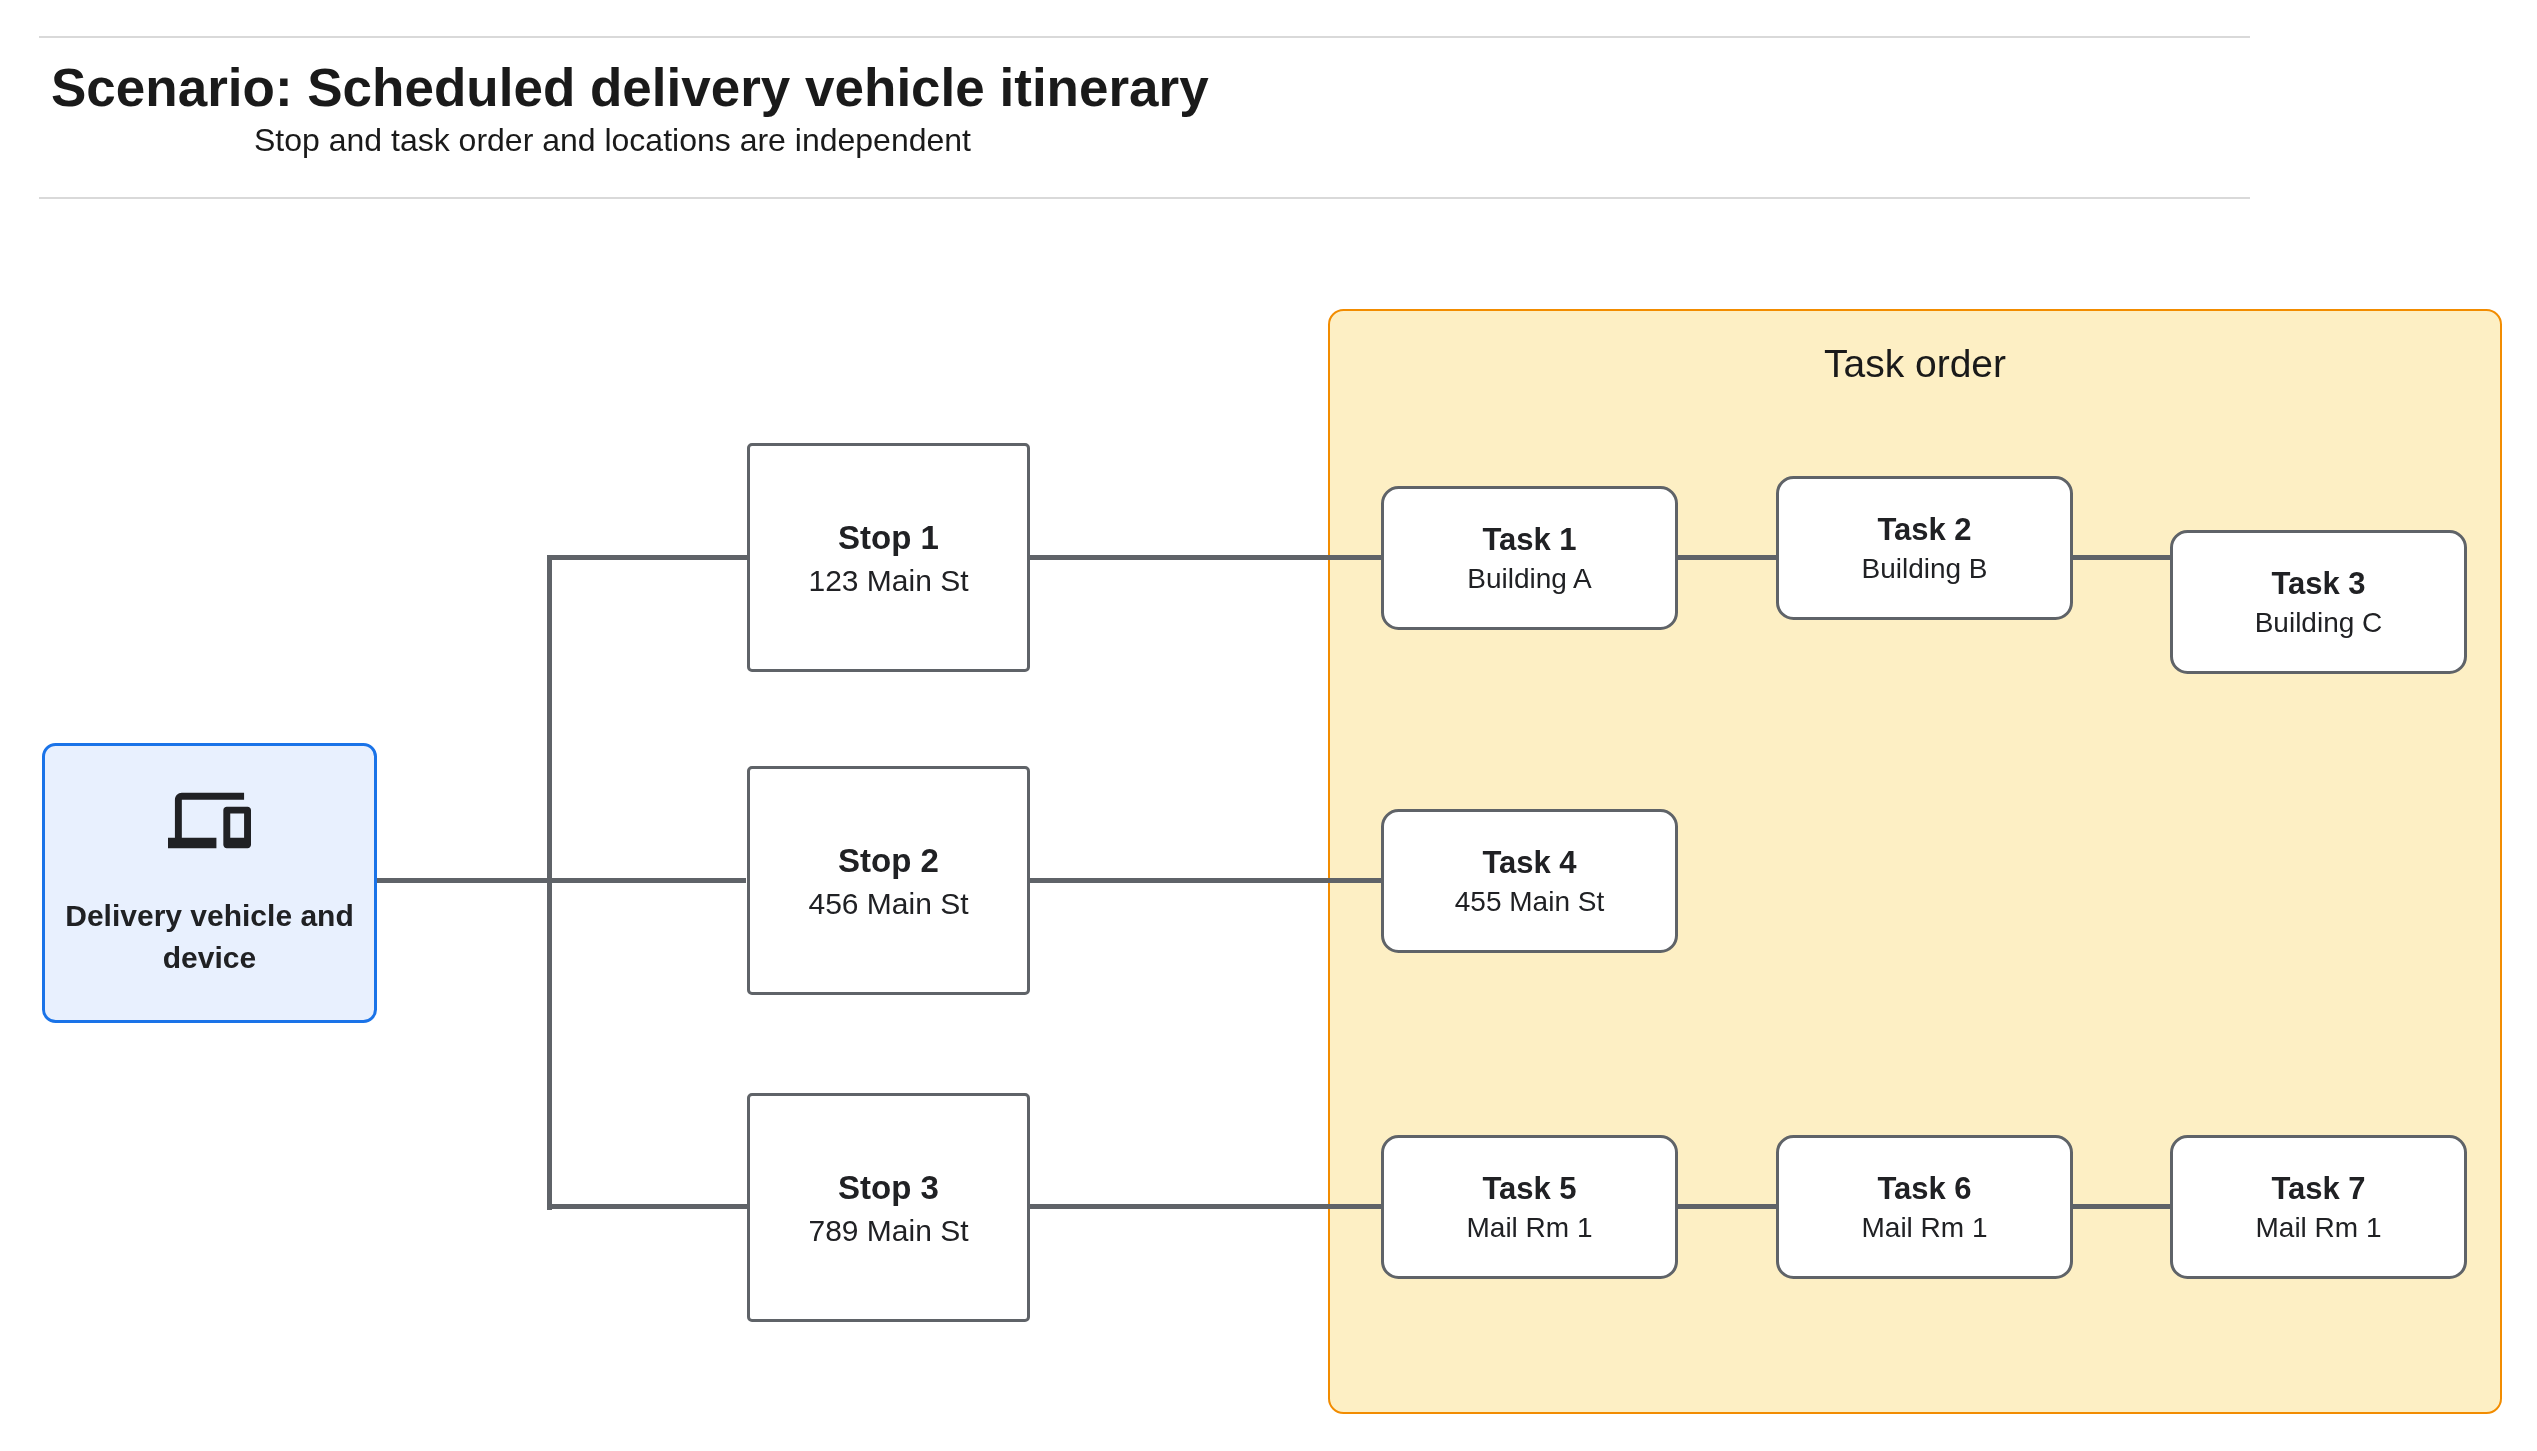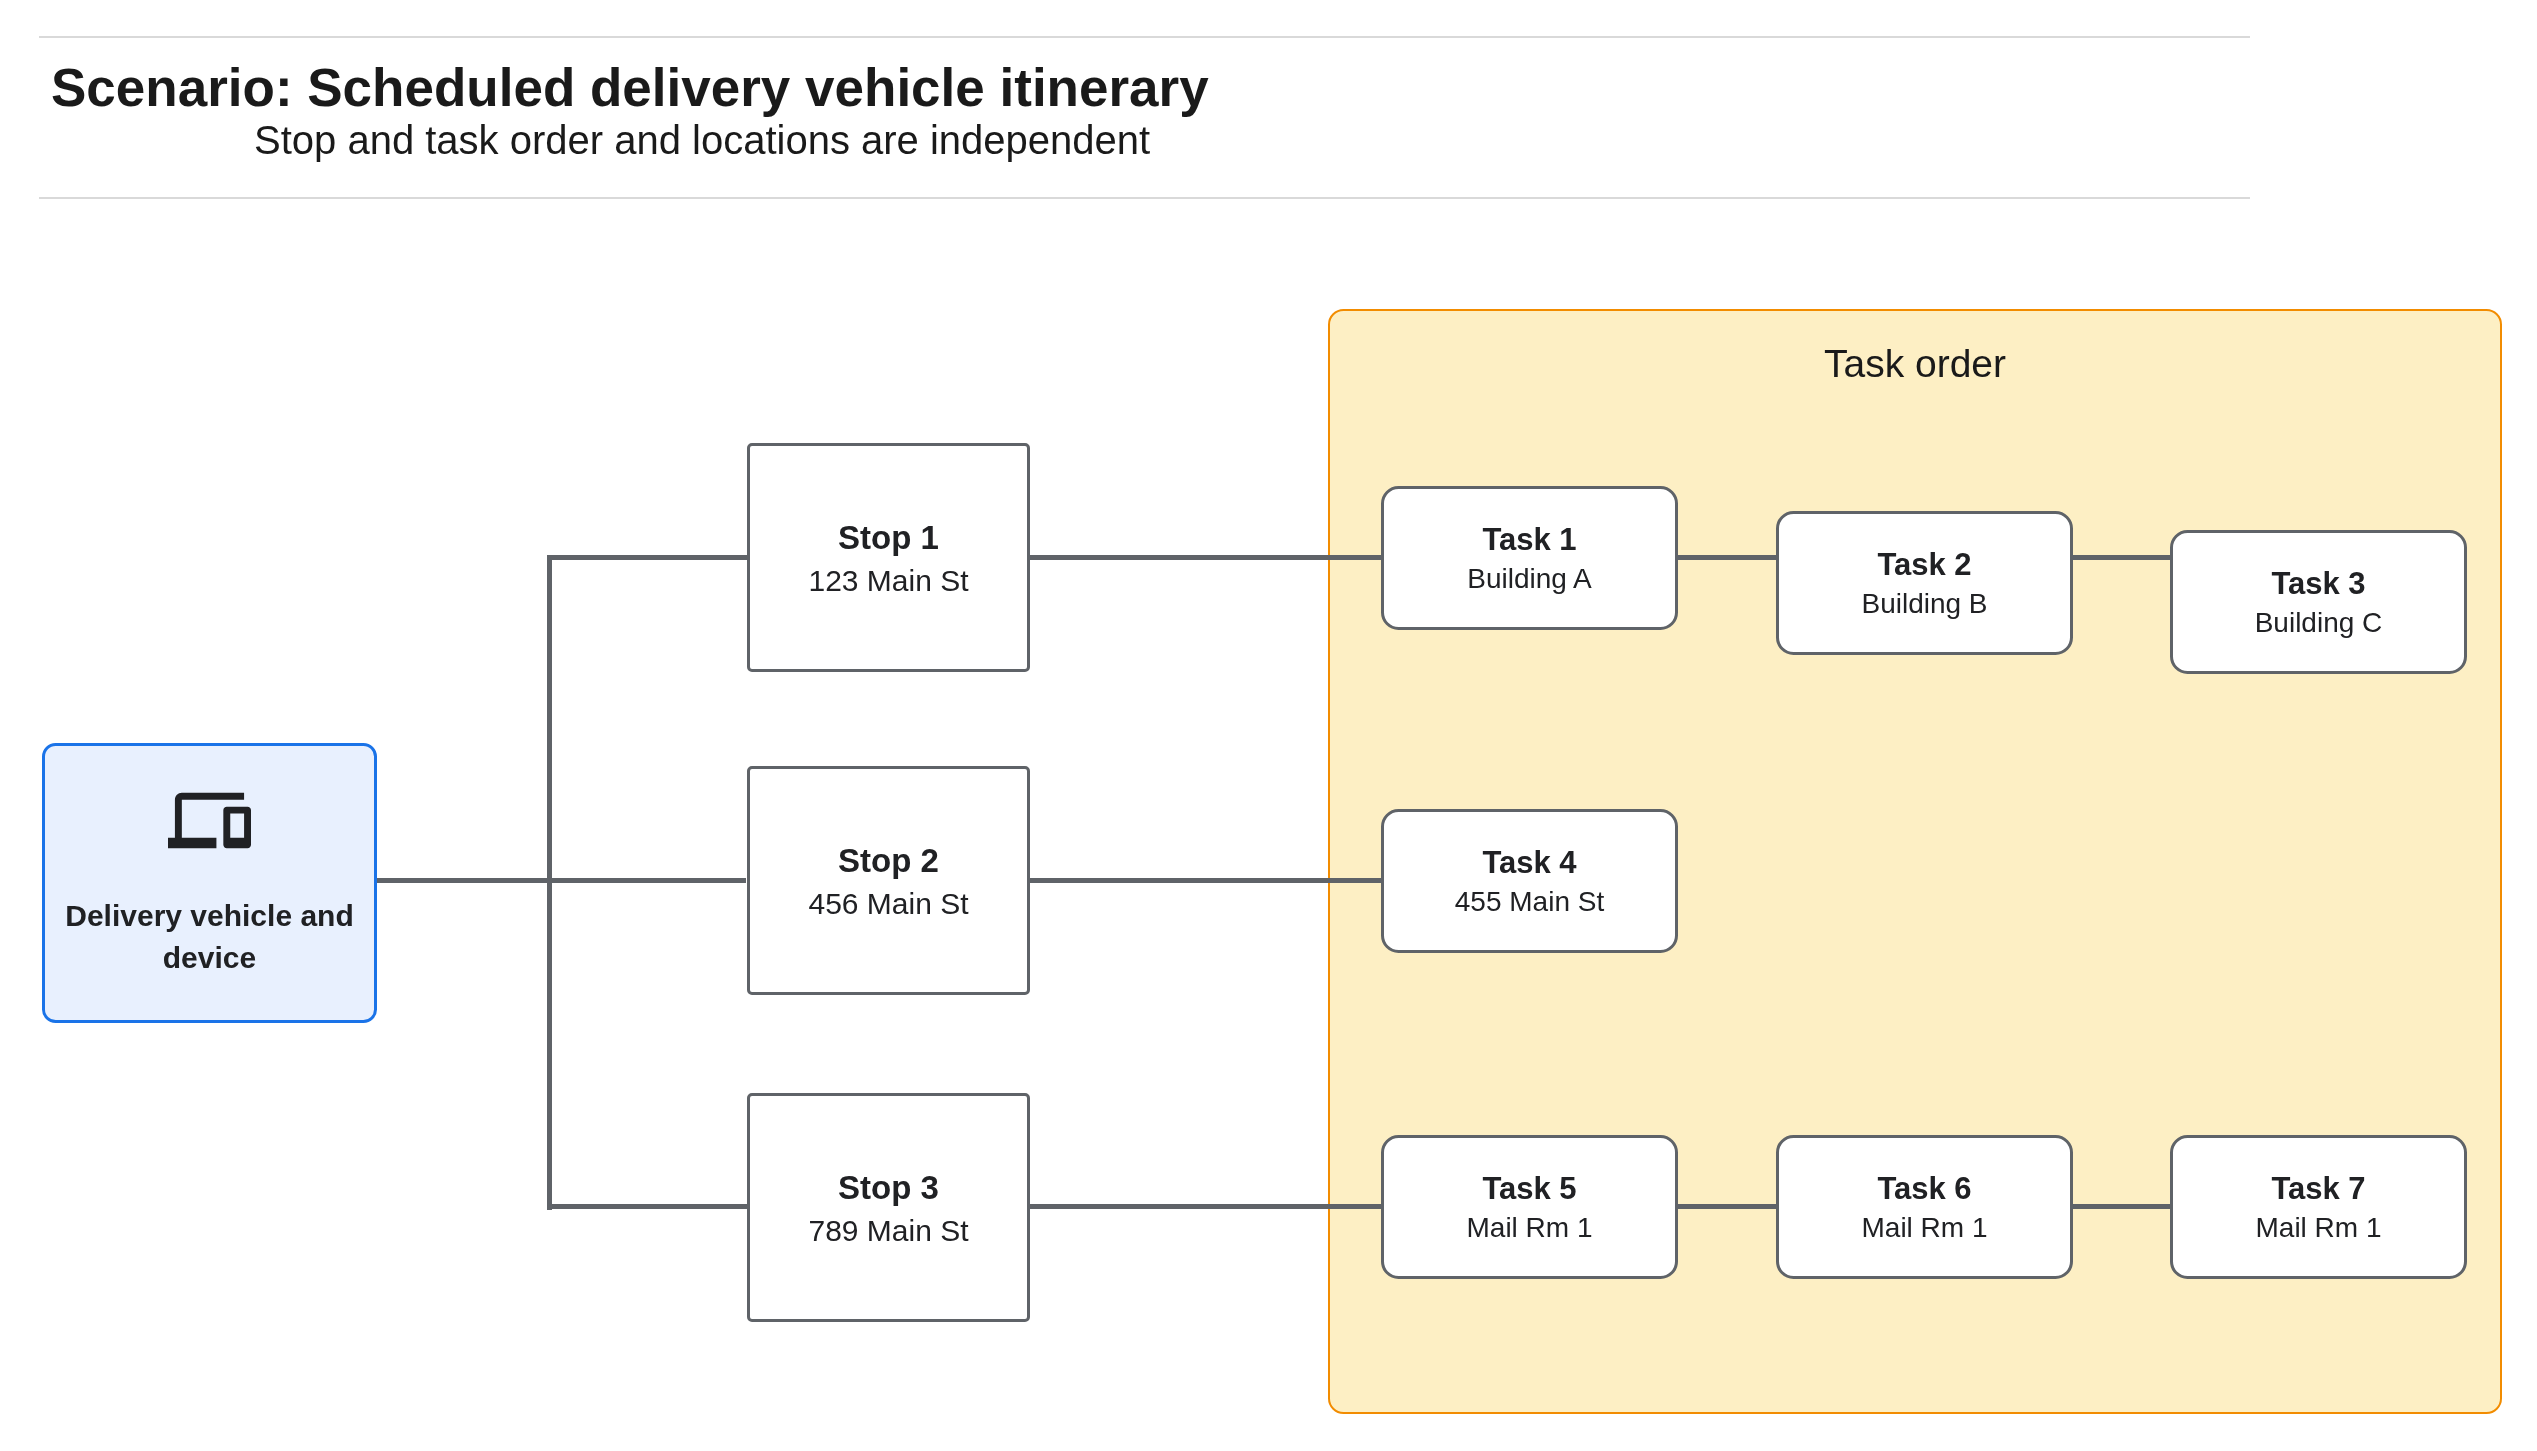--- a/index.html
+++ b/index.html
@@ -9,21 +9,21 @@
     height: 1452px;
     background: #ffffff;
     font-family: "Liberation Sans", sans-serif;
     color: #202124;
     overflow: hidden;
   }
   .rule { position: absolute; height: 1.9px; background: #d9d9d9; }
   .rule.top { left: 39px; top: 36px; width: 2211px; }
   .rule.bottom { left: 39px; top: 197px; width: 2211px; }
   .doc-title { position: absolute; left: 51px; top: 64px; font-size: 53px; font-weight: bold; line-height: 48px; color: #1a1a1a; }
-  .doc-subtitle { position: absolute; left: 254px; top: 120px; font-size: 40px; line-height: 41px; color: #1a1a1a; }
+  .doc-subtitle { position: absolute; left: 254px; top: 120px; font-size: 32px; line-height: 41px; color: #1a1a1a; }
 
   .panel { position: absolute; top: 309px; height: 1105px; border-radius: 15.5px; box-sizing: border-box; }
   .panel.green {
     left: 484px; width: 806px;
     background: var(--stop-panel-fill, #cfe9d8);
     border: 2.9px solid var(--stop-panel-border, #137333);
   }
   .panel.yellow {
     left: 1328px; width: 1174px;
     background: var(--task-panel-fill, #fdefc4);
@@ -107,21 +107,21 @@
   </div>
   <div class="node stop-node" style="top:1093px;">
     <div class="node-title">Stop 3</div>
     <div class="node-sub">789 Main St</div>
   </div>
 
   <div class="node task-node" style="left:1381px; top:486px;">
     <div class="node-title">Task 1</div>
     <div class="node-sub">Building A</div>
   </div>
-  <div class="node task-node" style="left:1776px; top:511px;">
+  <div class="node task-node" style="left:1776px; top:476px;">
     <div class="node-title">Task 2</div>
     <div class="node-sub">Building B</div>
   </div>
   <div class="node task-node" style="left:2170px; top:486px;margin-top:44px;">
     <div class="node-title">Task 3</div>
     <div class="node-sub">Building C</div>
   </div>
   <div class="node task-node" style="left:1381px; top:809px;">
     <div class="node-title">Task 4</div>
     <div class="node-sub">455 Main St</div>

